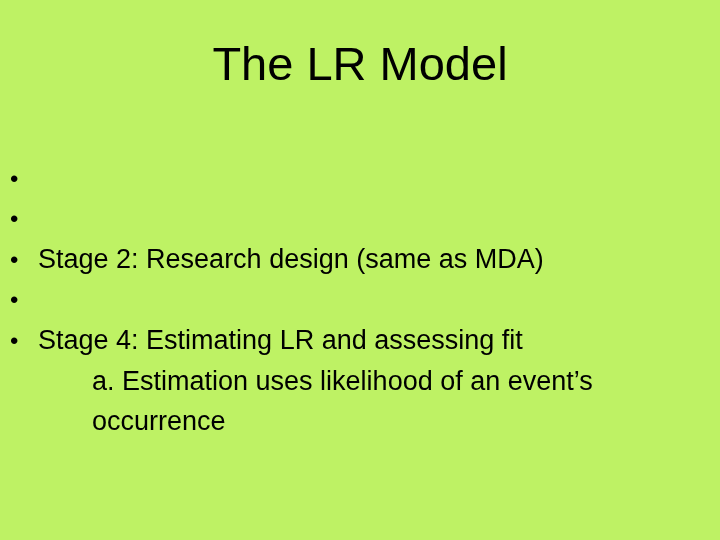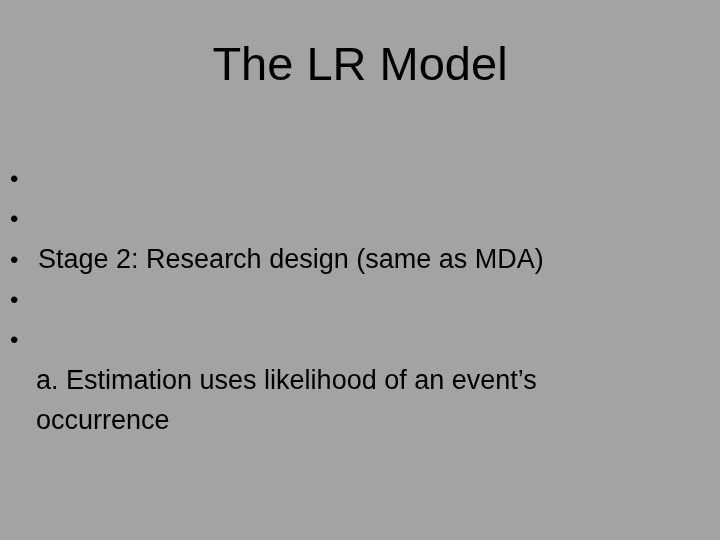--- a/index.html
+++ b/index.html
@@ -10,21 +10,21 @@
     width: 720px;
     height: 540px;
     background: #ffffff;
     font-family: "Liberation Sans", "DejaVu Sans", sans-serif;
     color: #000000;
   }
   .slide {
     position: relative;
     width: 720px;
     height: 540px;
-    background: #a3a3a3;
+    background: #bef264;
     overflow: hidden;
   }
   .title {
     position: absolute;
     top: 40px;
     left: 0;
     width: 720px;
     margin: 0;
     text-align: center;
     font-size: 47px;
@@ -48,21 +48,21 @@
   }
   .marker {
     flex: 0 0 28px;
     width: 28px;
     font-size: 24px;
   }
   .bullet-text {
     flex: 0 0 auto;
   }
   .sub-line {
-    padding-left: 36px;
+    padding-left: 92px;
     white-space: nowrap;
   }
 </style>
 </head>
 <body>
 
 <div class="slide">
   <h1 class="title">The LR Model</h1>
 
   <div class="content">
@@ -74,17 +74,18 @@
     </div>
     <div class="bullet-row">
       <span class="marker">•</span>
       <span class="bullet-text">Stage 2: Research design (same as MDA)</span>
     </div>
     <div class="bullet-row">
       <span class="marker">•</span>
     </div>
     <div class="bullet-row">
       <span class="marker">•</span>
+      <span class="bullet-text">Stage 4: Estimating LR and assessing fit</span>
     </div>
     <div class="sub-line">a. Estimation uses likelihood of an event’s</div>
     <div class="sub-line">occurrence</div>
   </div>
 </div>
 
 </body></html>

